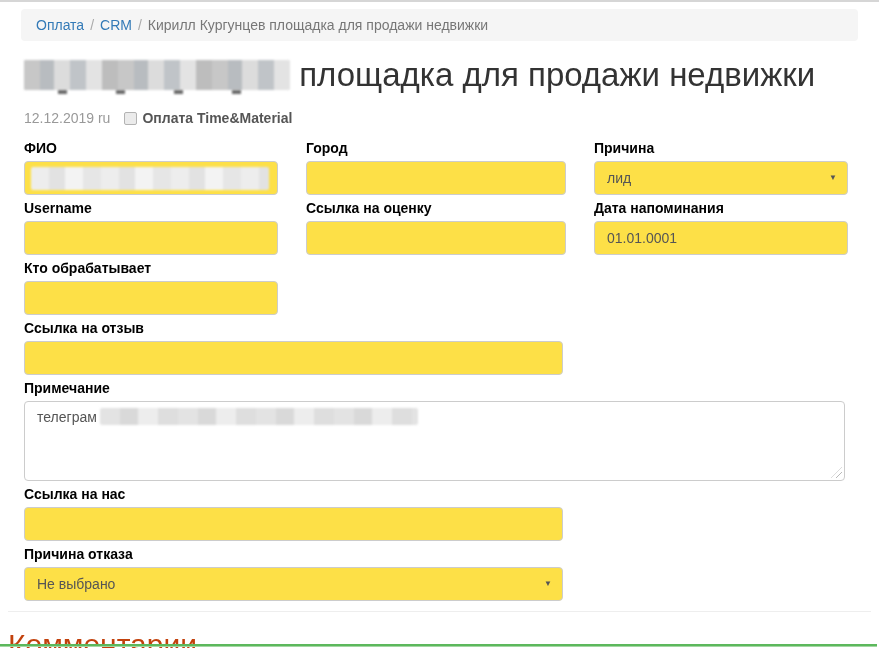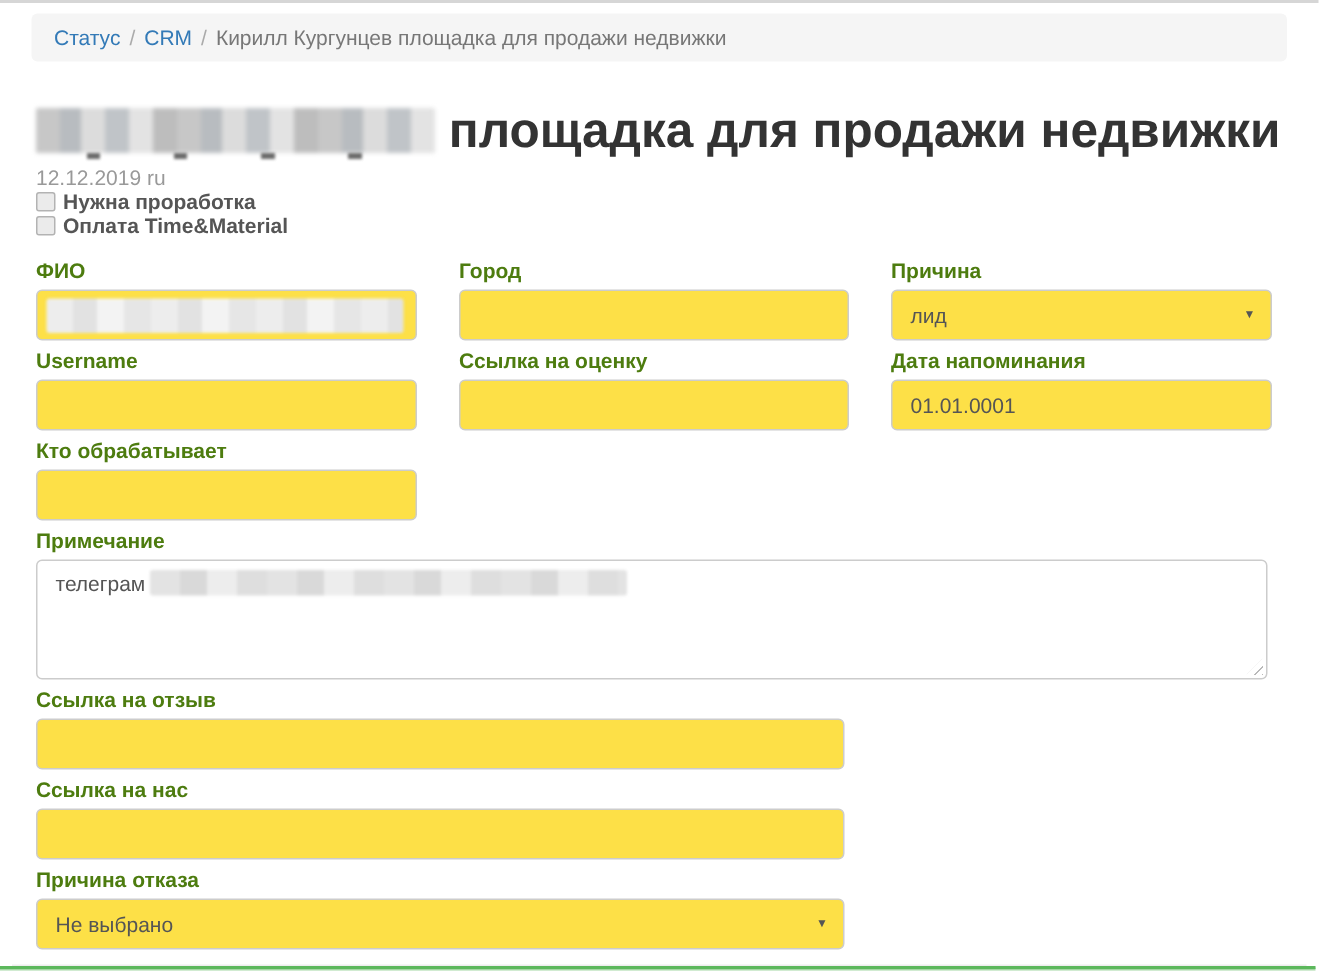--- a/index.html
+++ b/index.html
@@ -19,55 +19,55 @@
     background: #f5f5f5;
     border-radius: 4px;
     padding: 8px 15px;
     font-size: 14px;
     color: #777;
     white-space: nowrap;
   }
   .breadcrumb a { color: #337ab7; text-decoration: none; cursor: pointer; }
   .bc-sep { color: #aaa; padding: 0 6px; }
   
-  .page-header { margin: 28px 24px 0 24px; font-size: 33px; line-height: 36px; color: #333; font-weight: 700; white-space: nowrap; }
+  .page-header { margin: 16px 24px 0 24px; font-size: 33px; line-height: 36px; color: #333; font-weight: 400; white-space: nowrap; }
   .redact-name {
     display: inline-block; vertical-align: -4px;
     width: 266px; height: 30px;
     background:
       repeating-linear-gradient(90deg, #c7c7c7 0 16px, #b8bcc0 16px 30px, #dcdcdc 30px 46px, #c0c4c8 46px 62px, #e3e3e3 62px 78px, #bdbdbd 78px 94px);
     filter: blur(1.3px);
     border-radius: 1px;
   }
   .redact-descenders {
     margin: -3px 0 0 34px;
     width: 224px; height: 4px;
     background: repeating-linear-gradient(90deg, #6a6a6a 0 9px, transparent 9px 58px);
     filter: blur(1px);
   }
   
-  .meta-row { margin: 4px 24px 0 24px; display: flex; align-items: flex-start; font-size: 13px; flex-direction: column; }
+  .meta-row { margin: 16px 24px 0 24px; display: flex; align-items: flex-start; font-size: 13px; }
   .meta-date { color: #999; margin-right: 14px; font-size: 14px; }
   .chk-group { display: flex; align-items: center; margin-right: 16px; cursor: pointer; }
   .chk-box {
     width: 13px; height: 13px; margin-right: 5px;
     background: #ebebeb; border: 1px solid #b3b3b3; border-radius: 2px;
     display: inline-block;
   }
   .chk-label { font-weight: 700; color: #555; font-size: 14px; }
   
   .form-area { margin: 14px 24px 0 24px; }
   .form-grid {
     display: grid;
     grid-template-columns: 254px 260px 254px;
     column-gap: 28px;
   }
   .form-group { margin-bottom: 5px; }
   .form-label {
-    display: block; font-weight: 700; font-size: 14px; color: #4d7c0f;
+    display: block; font-weight: 700; font-size: 14px; color: #000000;
     line-height: 17px; margin-bottom: 4px; white-space: nowrap;
   }
   .form-control {
     display: block; width: 100%; height: 34px;
     padding: 6px 12px; font-size: 14px; line-height: 20px; color: #555;
     background: #fde047; border: 1px solid #ccc; border-radius: 4px;
     font-family: "Liberation Sans", sans-serif;
     outline: none;
   }
   .select-control {
@@ -113,35 +113,31 @@
   .comment-panel-edge {
     position: absolute; left: 0; right: 2px; bottom: 2px;
     height: 2px; background: #5cb85c;
     box-shadow: 0 1px 0 #a3d7a3;
   }
 </style>
 </head>
 <body>
 
 <div class="breadcrumb">
-  <a>Статус</a><span class="bc-sep">/</span><a>CRM</a><span class="bc-sep">/</span><span>Кирилл Кургунцев площадка для продажи недвижки</span>
+  <a>Оплата</a><span class="bc-sep">/</span><a>CRM</a><span class="bc-sep">/</span><span>Кирилл Кургунцев площадка для продажи недвижки</span>
 </div>
 
 <div class="page-header">
   <span class="redact-name"></span>
   <span>площадка для продажи недвижки</span>
   <div class="redact-descenders"></div>
 </div>
 
 <div class="meta-row">
   <span class="meta-date">12.12.2019 ru</span>
-  <span class="chk-group">
-    <span class="chk-box"></span>
-    <span class="chk-label">Нужна проработка</span>
-  </span>
   <span class="chk-group">
     <span class="chk-box"></span>
     <span class="chk-label">Оплата Time&amp;Material</span>
   </span>
 </div>
 
 <div class="form-area">
   <div class="form-grid">
 
     <div class="form-group">
@@ -177,33 +173,33 @@
 
     <div class="form-group">
       <label class="form-label">Кто обрабатывает</label>
       <input class="form-control" value="" style="">
     </div>
     <div></div>
     <div></div>
   </div>
 
   <div class="form-group">
+    <label class="form-label">Ссылка на отзыв</label>
+    <input class="form-control narrow" value="" style="">
+  </div>
+
+  <div class="form-group">
     <label class="form-label">Примечание</label>
     <div class="note-area">
       <span>телеграм</span><span class="redact-note"></span>
       <span class="resize-handle"></span>
     </div>
   </div>
 
   <div class="form-group">
-    <label class="form-label">Ссылка на отзыв</label>
-    <input class="form-control narrow" value="" style="">
-  </div>
-
-  <div class="form-group">
     <label class="form-label">Ссылка на нас</label>
     <input class="form-control narrow" value="" style="">
   </div>
 
   <div class="form-group">
     <label class="form-label">Причина отказа</label>
     <div class="form-control select-control narrow">
       <span>Не выбрано</span>
       <span class="caret-down">▼</span>
     </div>

